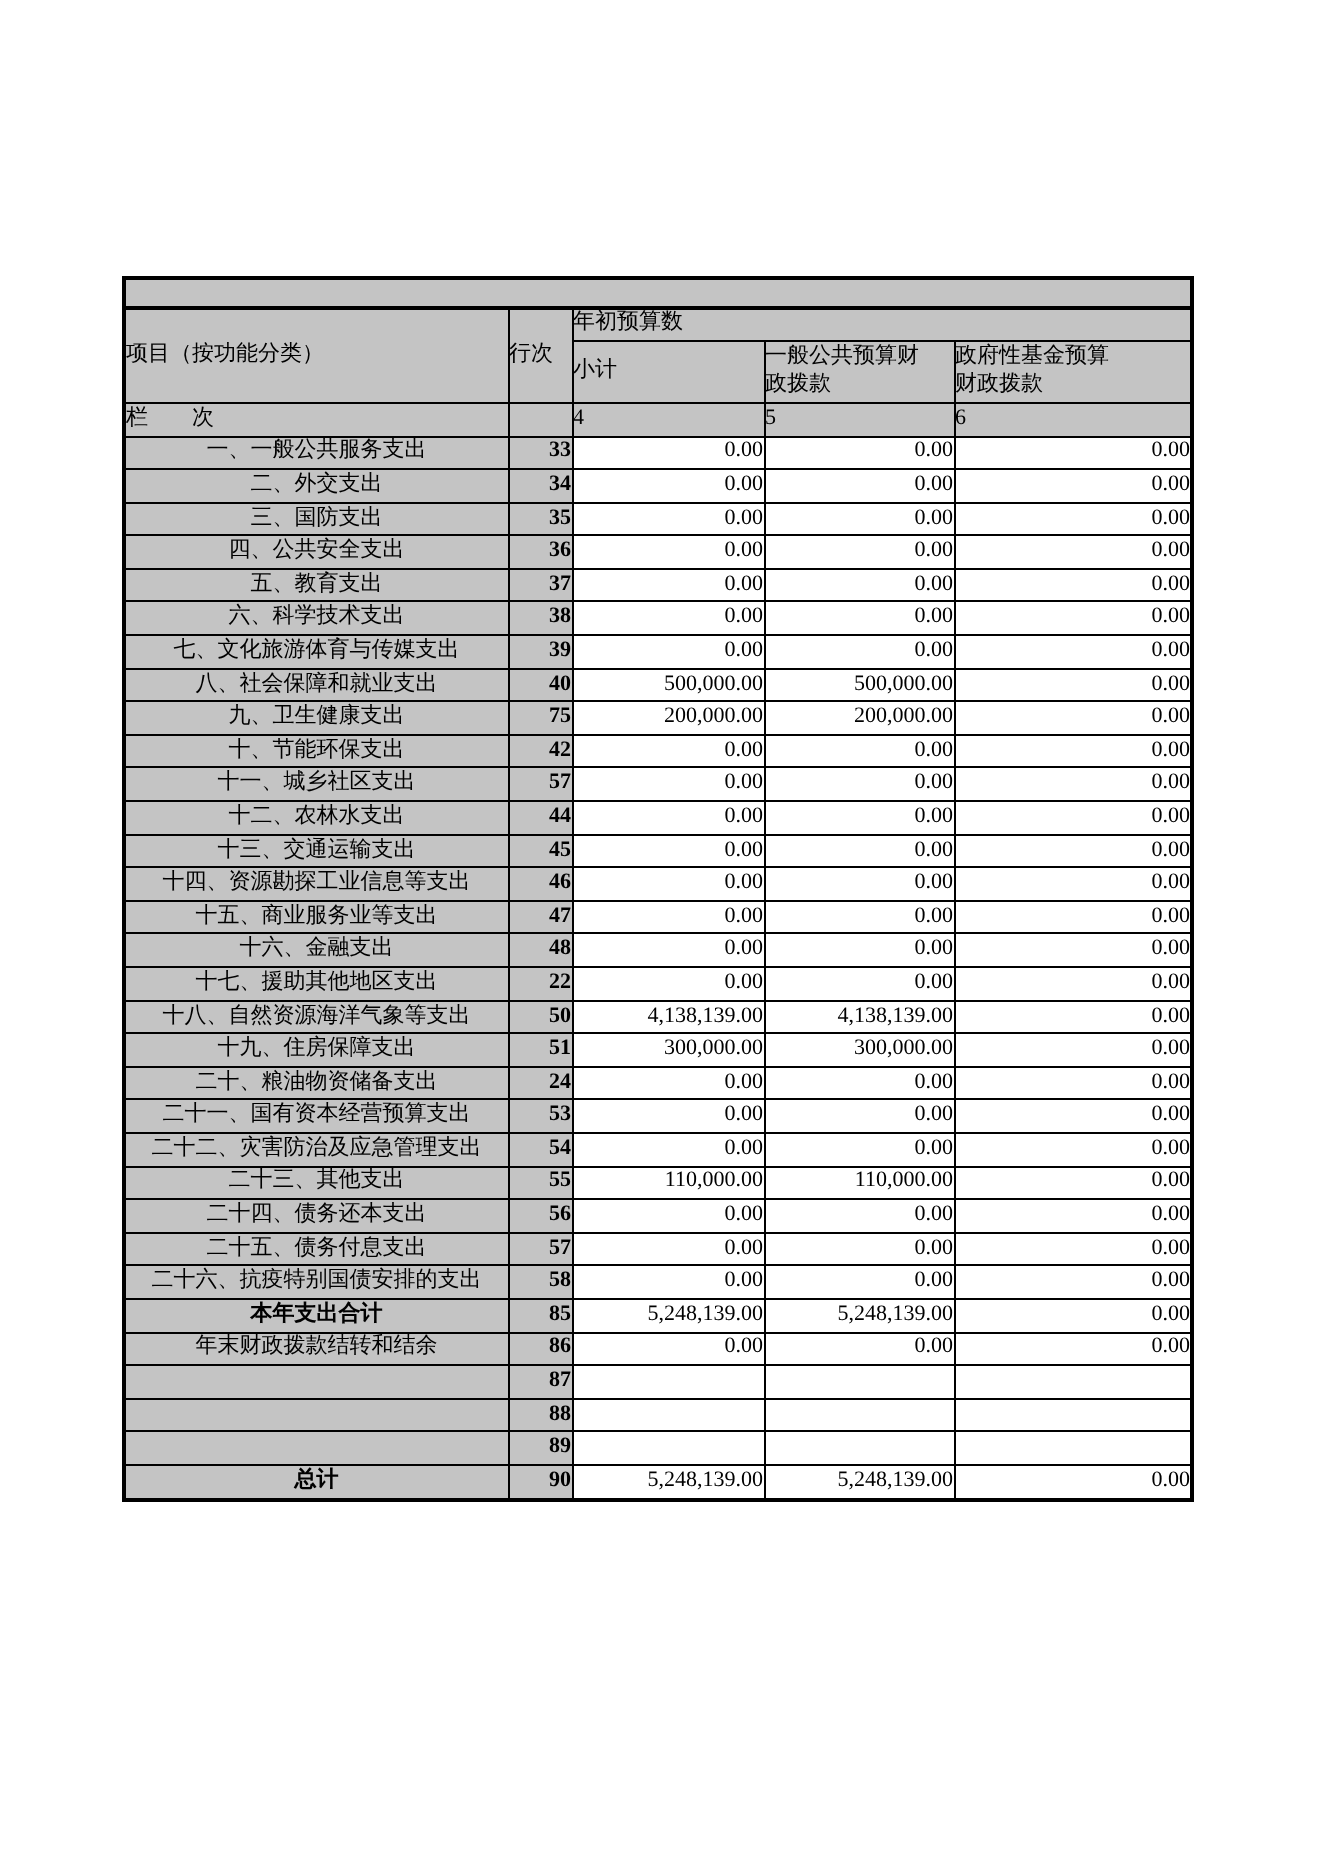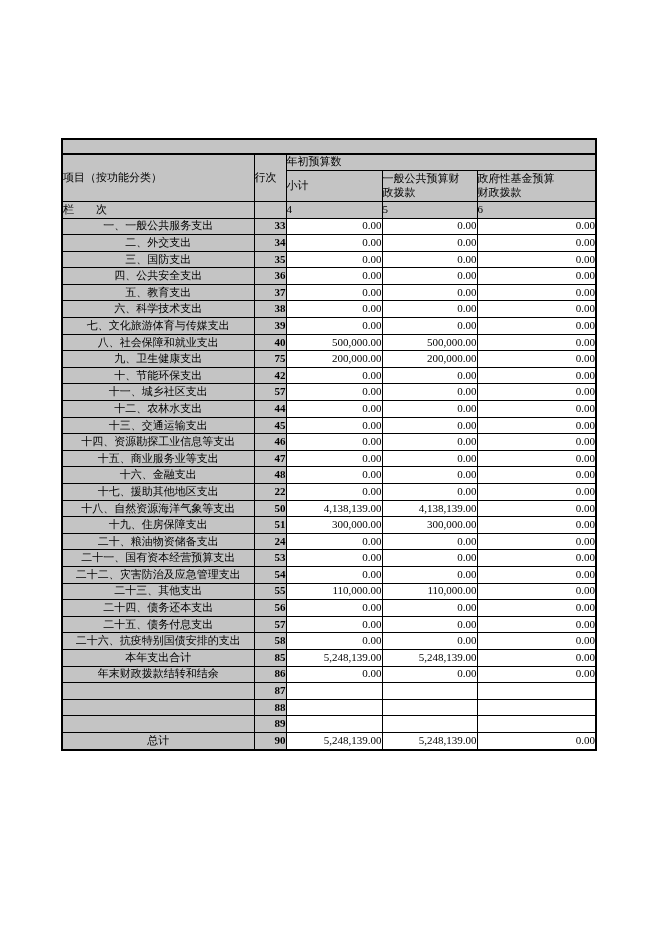--- a/index.html
+++ b/index.html
@@ -30,21 +30,21 @@
   .gray{background:#c4c4c4;}
   tr.band-row td{height:13px;border-bottom:2px solid #000;}
   tr.group-row{height:16px;}
   tr.sub-row td{height:30px;}
   tr.lanci-row td{height:16px;}
   tr.data-row td{height:15.6px;}
   .hdr{white-space:pre-line;}
   .label{text-align:center;padding-left:3px;}
   .line{text-align:right;font-weight:bold;}
   .num{text-align:right;padding-right:3px;background:#ffffff;}
-  .emph{font-weight:normal;text-align:center;padding-left:0;margin-left:16px;}
+  .emph{font-weight:bold;text-align:center;padding-left:0;margin-left:16px;}
 </style>
 </head>
 <body>
 
 <div class="page">
   <table class="budget">
     <colgroup>
       <col style="width:192px">
       <col style="width:32px">
       <col style="width:96px">

